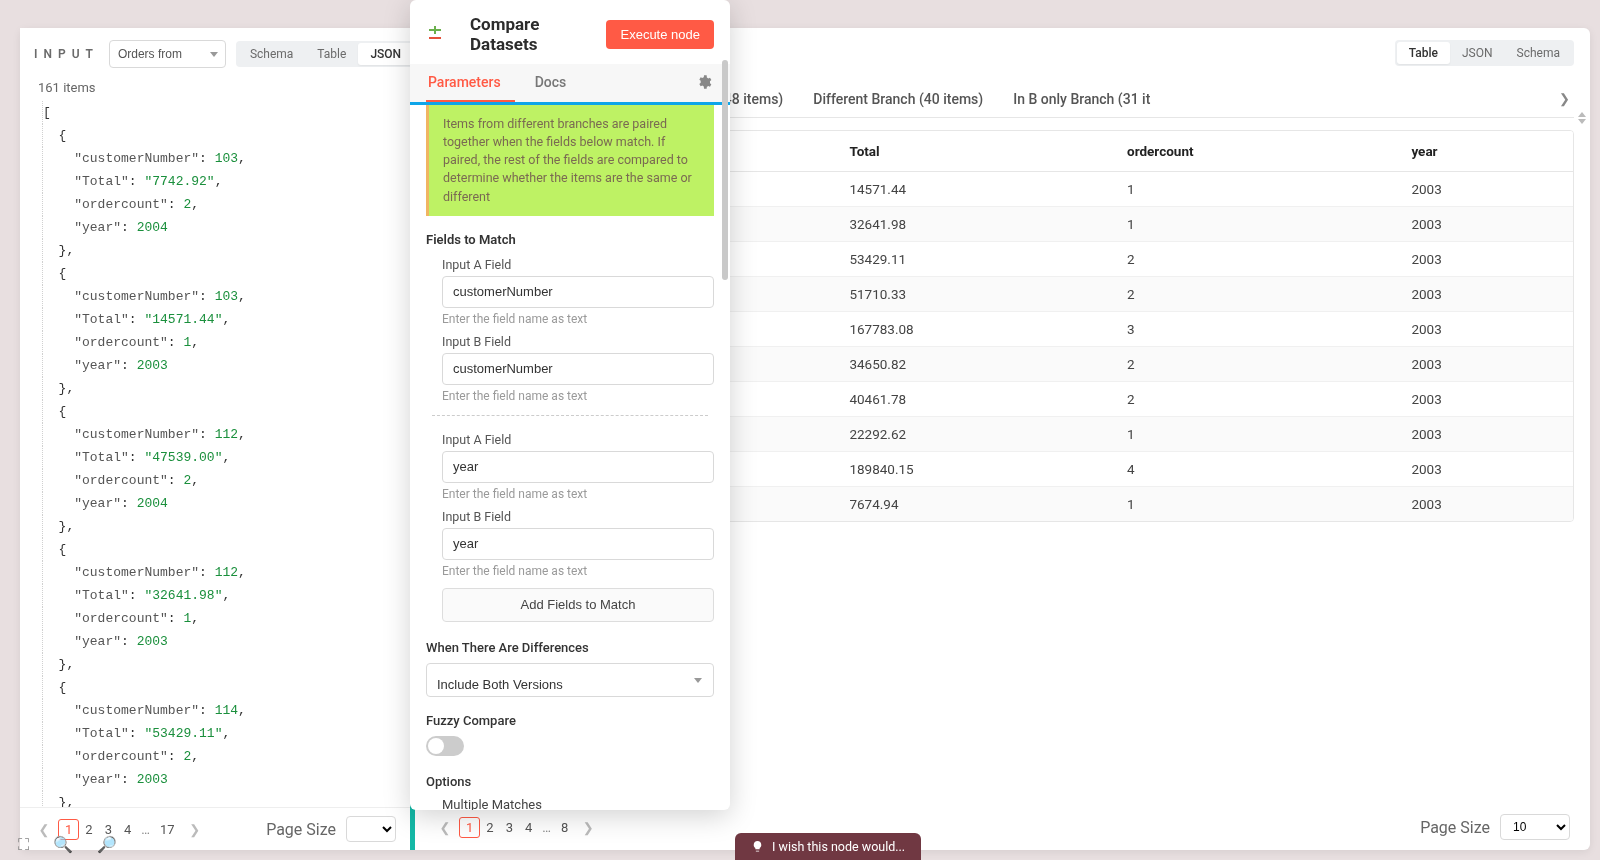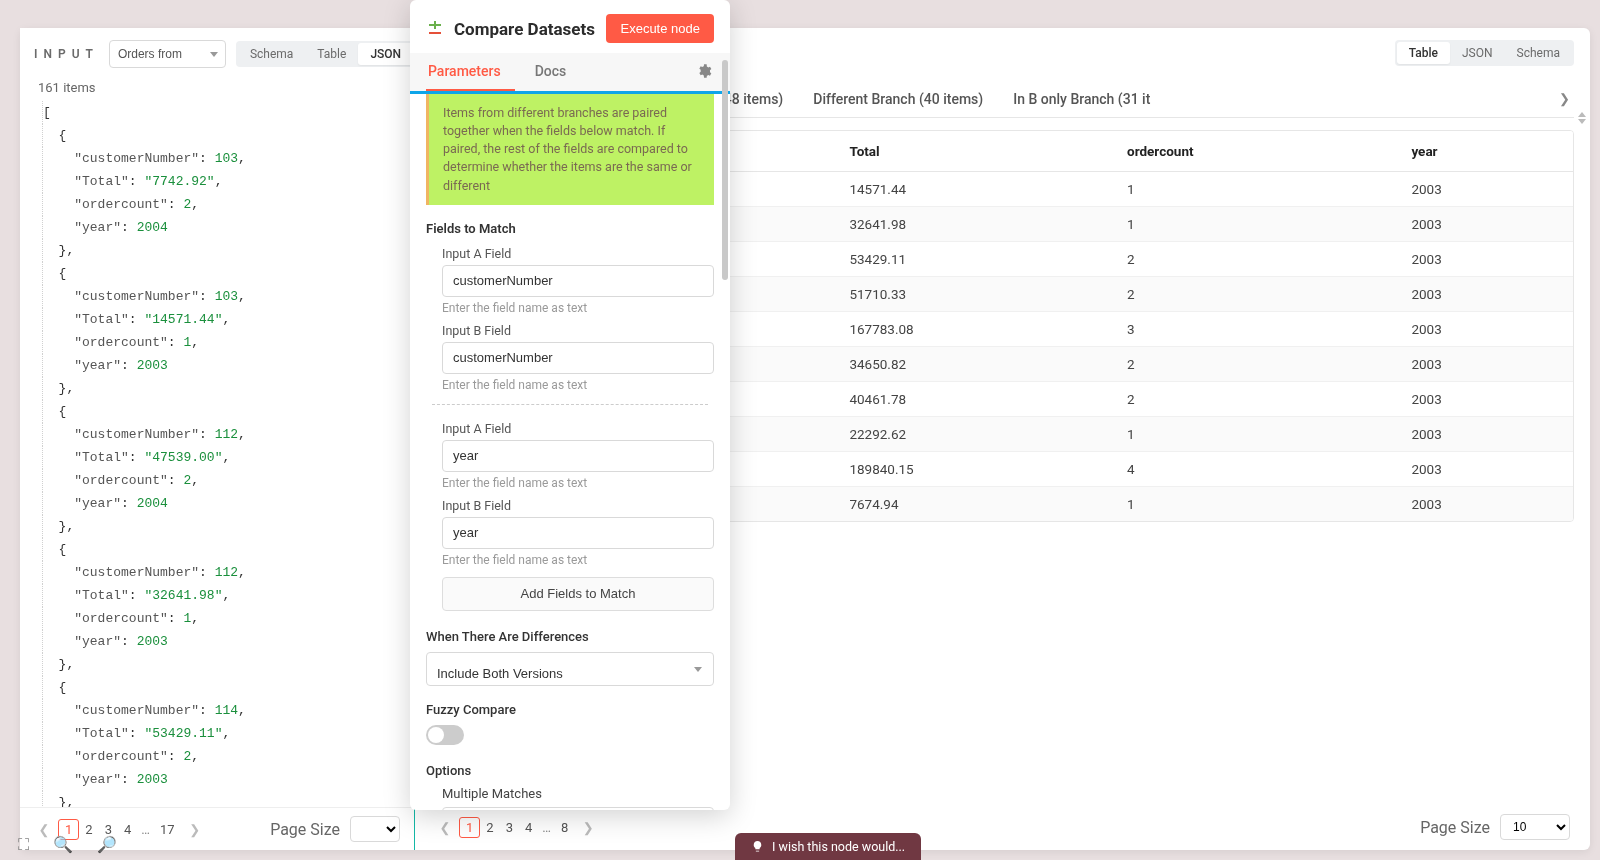--- a/index.html
+++ b/index.html
@@ -1,21 +1,21 @@
 <!DOCTYPE html>
 <html><head>
 <meta charset="utf-8">
 <style>
 * { box-sizing: border-box; margin: 0; padding: 0; }
 body { font-family: -apple-system, BlinkMacSystemFont, "Segoe UI", Roboto, Helvetica, Arial, sans-serif; font-size: 13px; color: #333; background: #e8dfe0; width: 1600px; height: 860px; overflow: hidden; position: relative; }
 
 .stage { position: absolute; left: 20px; top: 28px; right: 10px; bottom: 10px; background: #fff; border-radius: 6px; box-shadow: 0 2px 8px rgba(0,0,0,0.08); display: flex; }
 
 
-.input-panel { width: 395px; flex: 0 0 395px; display: flex; flex-direction: column; border-right: 1px solid #14b8a6; background: #fff; position: relative; }
+.input-panel { width: 395px; flex: 0 0 395px; display: flex; flex-direction: column; border-right: 5px solid #14b8a6; background: #fff; position: relative; }
 .input-header { display: flex; align-items: center; padding: 12px 14px 12px 14px; gap: 10px; }
 .input-title { font-size: 12px; letter-spacing: 6px; color: #6b6b6b; font-weight: 600; }
 .input-select { flex: 0 0 auto; width: 117px; position: relative; }
 .input-select select { width: 100%; height: 28px; border: 1px solid #d9d9d9; border-radius: 4px; padding: 0 22px 0 8px; font-size: 12px; background: #fff; appearance: none; color: #555; }
 .input-select::after { content: ""; position: absolute; right: 8px; top: 12px; width: 0; height: 0; border-left: 4px solid transparent; border-right: 4px solid transparent; border-top: 5px solid #999; pointer-events: none; }
 .view-tabs { display: flex; gap: 0; margin-left: auto; background: #eef0f2; border-radius: 4px; padding: 2px; }
 .view-tab { padding: 4px 12px; font-size: 12px; color: #6b6b6b; border-radius: 3px; cursor: pointer; }
 .view-tab.active { background: #fff; color: #333; font-weight: 500; box-shadow: 0 1px 2px rgba(0,0,0,0.06); }
 
 .items-count { padding: 0 18px 6px; font-size: 13px; color: #666; }
@@ -30,21 +30,21 @@
 .input-pager { display: flex; align-items: center; gap: 4px; padding: 8px 14px; border-top: 1px solid #eee; font-size: 13px; color: #555; }
 .pager-arrow { width: 20px; text-align: center; color: #bbb; cursor: pointer; }
 .pager-num { min-width: 22px; padding: 2px 6px; text-align: center; cursor: pointer; border-radius: 3px; }
 .pager-num.active { border: 1px solid #ff5a45; color: #ff5a45; }
 .pager-ell { padding: 0 4px; color: #888; }
 .page-size-label { margin-left: auto; font-size: 16px; color: #666; margin-right: 6px; }
 .page-size-sel { width: 50px; height: 26px; border: 1px solid #d9d9d9; border-radius: 4px; font-size: 12px; padding: 0 8px; background: #fff; }
 
 
 .center-panel { position: absolute; left: 410px; top: 0; width: 320px; height: 810px; background: #fff; border-radius: 6px; box-shadow: 0 6px 28px rgba(0,0,0,0.18); display: flex; flex-direction: column; z-index: 20; }
-.cp-header { display: flex; align-items: center; padding: 14px 16px 10px; gap: 10px; }
+.cp-header { display: flex; align-items: center; padding: 14px 16px 10px; gap: 26px; }
 .cp-icon { width: 18px; height: 18px; display: flex; align-items: center; justify-content: center; }
 .cp-title { font-size: 17px; font-weight: 700; color: #2c2c2c; flex: 1; }
 .exec-btn { background: #ff5a45; color: #fff; border: none; border-radius: 4px; padding: 7px 14px; font-size: 13px; font-weight: 500; cursor: pointer; }
 .cp-tabs { display: flex; align-items: center; padding: 0 16px; border-bottom: 3px solid #0ea5e9; background: #f7f7f7; }
 .cp-tab { padding: 10px 14px 10px 2px; margin-right: 18px; font-size: 14px; color: #777; cursor: pointer; border-bottom: 2px solid transparent; font-weight: 500; }
 .cp-tab.active { color: #ff5a45; border-bottom-color: #ff5a45; }
 .cp-gear { margin-left: auto; color: #888; cursor: pointer; padding: 8px 2px; }
 
 .cp-body { flex: 1; overflow-y: auto; padding: 0; position: relative; }
 .cp-scroll-thumb { position: absolute; right: 2px; top: 60px; width: 6px; height: 220px; background: #c9c9c9; border-radius: 3px; }

